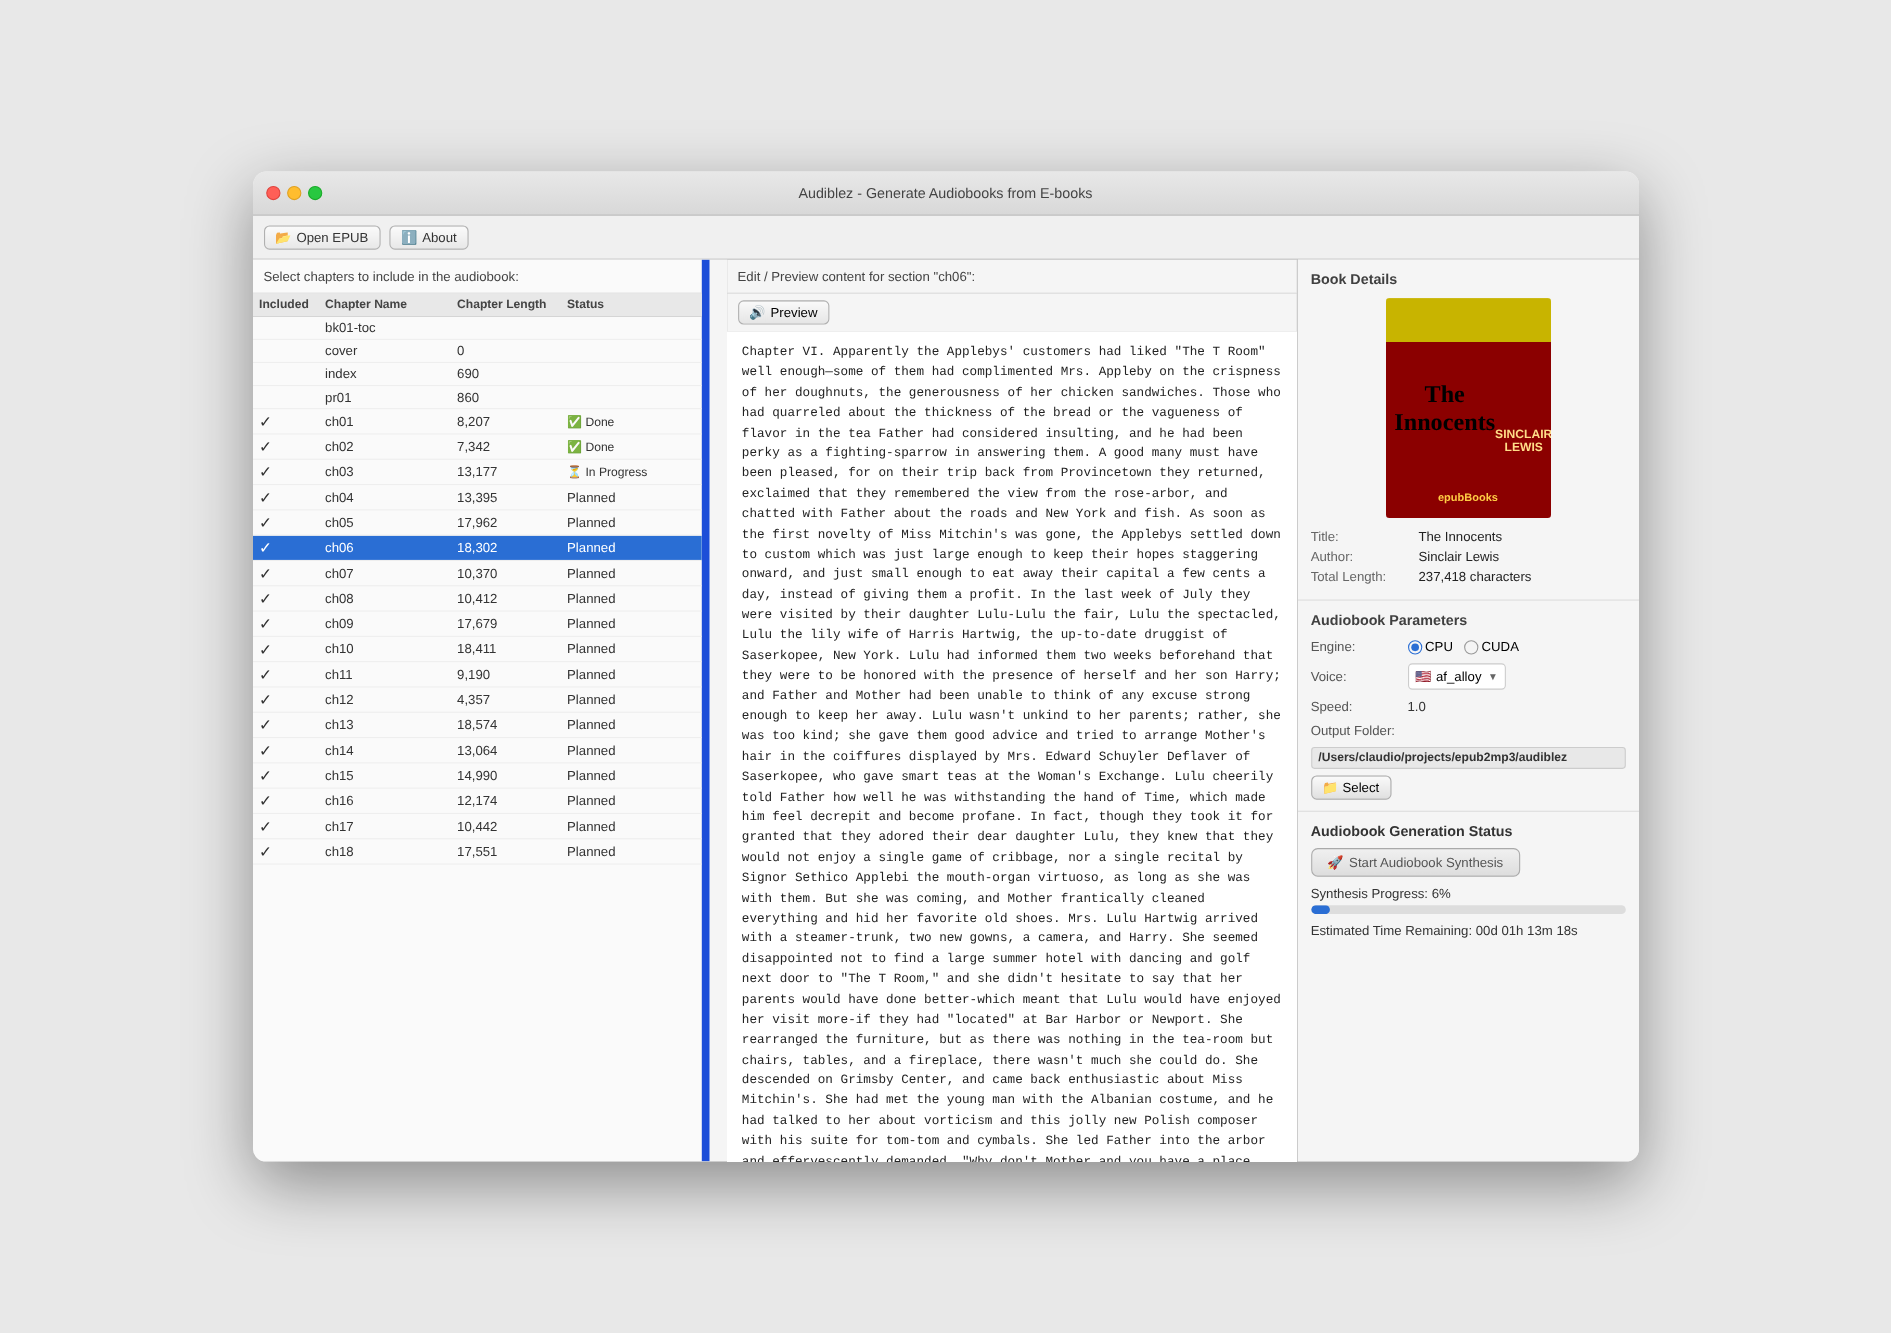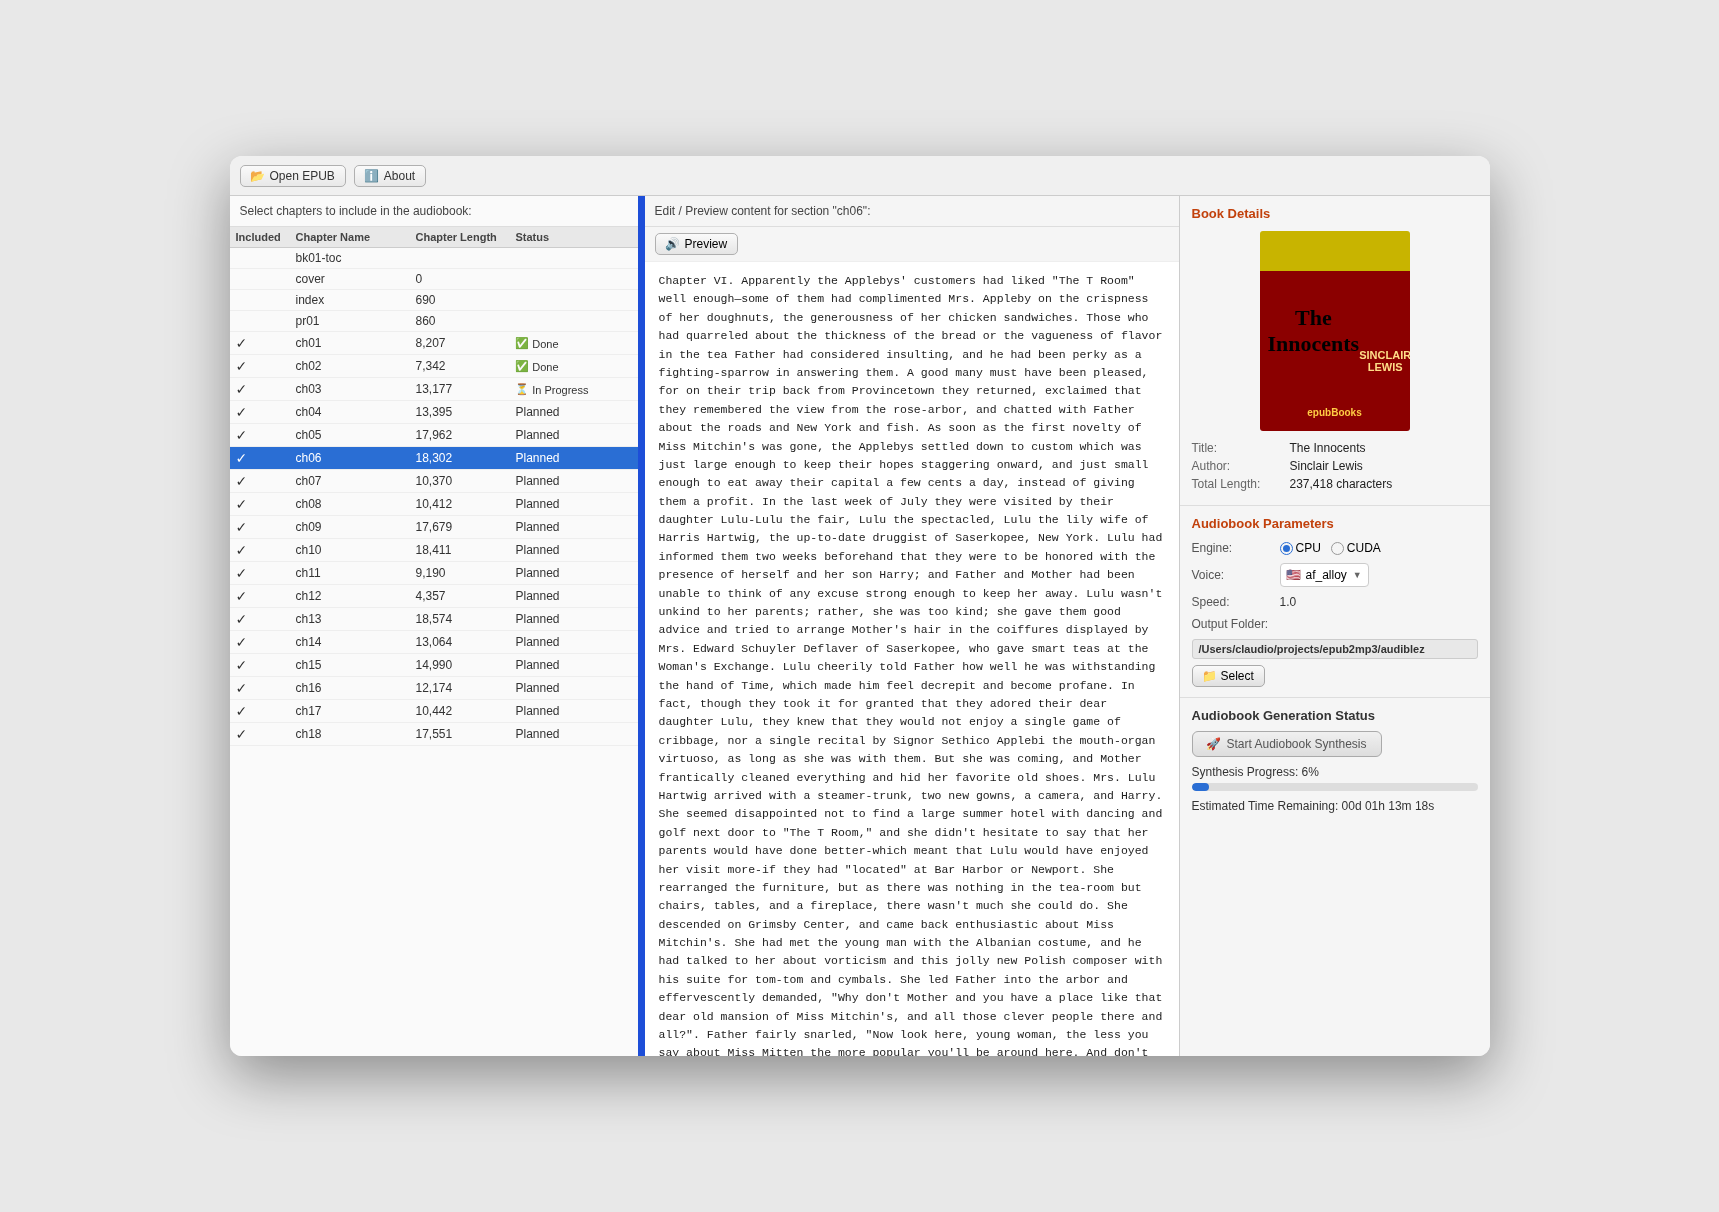--- a/index.html
+++ b/index.html
@@ -136,20 +136,21 @@
     }
     .status-done .icon { color: #2a9d2a; }
     .status-inprogress .icon { color: #e88c00; }
     
     .middle-panel {
       flex: 1;
       display: flex;
       flex-direction: column;
       background: #737373;
       border-right: 1px solid #ccc;
+      margin-left: 16px;
     }
     .middle-header {
       padding: 8px 10px;
       border-bottom: 1px solid #ddd;
       background: #f5f5f5;
       font-size: 12px;
       color: #444;
     }
     .preview-toolbar {
       padding: 6px 10px;
@@ -185,21 +186,21 @@
       background: #f5f5f5;
       overflow-y: auto;
     }
     .right-section {
       padding: 10px 12px;
       border-bottom: 1px solid #ddd;
     }
     .section-title {
       font-size: 13px;
       font-weight: 600;
-      color: #c2410c;
+      color: #404040;
       margin-bottom: 10px;
     }
     .book-cover {
       width: 150px;
       height: 200px;
       margin: 0 auto 10px;
       display: block;
       background: #b00;
       border-radius: 3px;
       overflow: hidden;
@@ -339,20 +340,28 @@
       border-radius: 4px;
     }
     .eta-label { font-size: 12px; color: #333; }
     .chevron { font-size: 9px; color: #666; margin-left: 2px; }
   </style>
 </head>
 <body>
 
 <div class="window">
 
+  <div class="titlebar">
+    <div class="traffic-lights">
+      <div class="traffic-light tl-close"></div>
+      <div class="traffic-light tl-min"></div>
+      <div class="traffic-light tl-max"></div>
+    </div>
+    <span class="title-text">Audiblez - Generate Audiobooks from E-books</span>
+  </div>
 
   <div class="toolbar">
     <button class="toolbar-btn">
       <span>📂</span>
       <span>Open EPUB</span>
     </button>
     <button class="toolbar-btn">
       <span>ℹ️</span>
       <span>About</span>
     </button>

